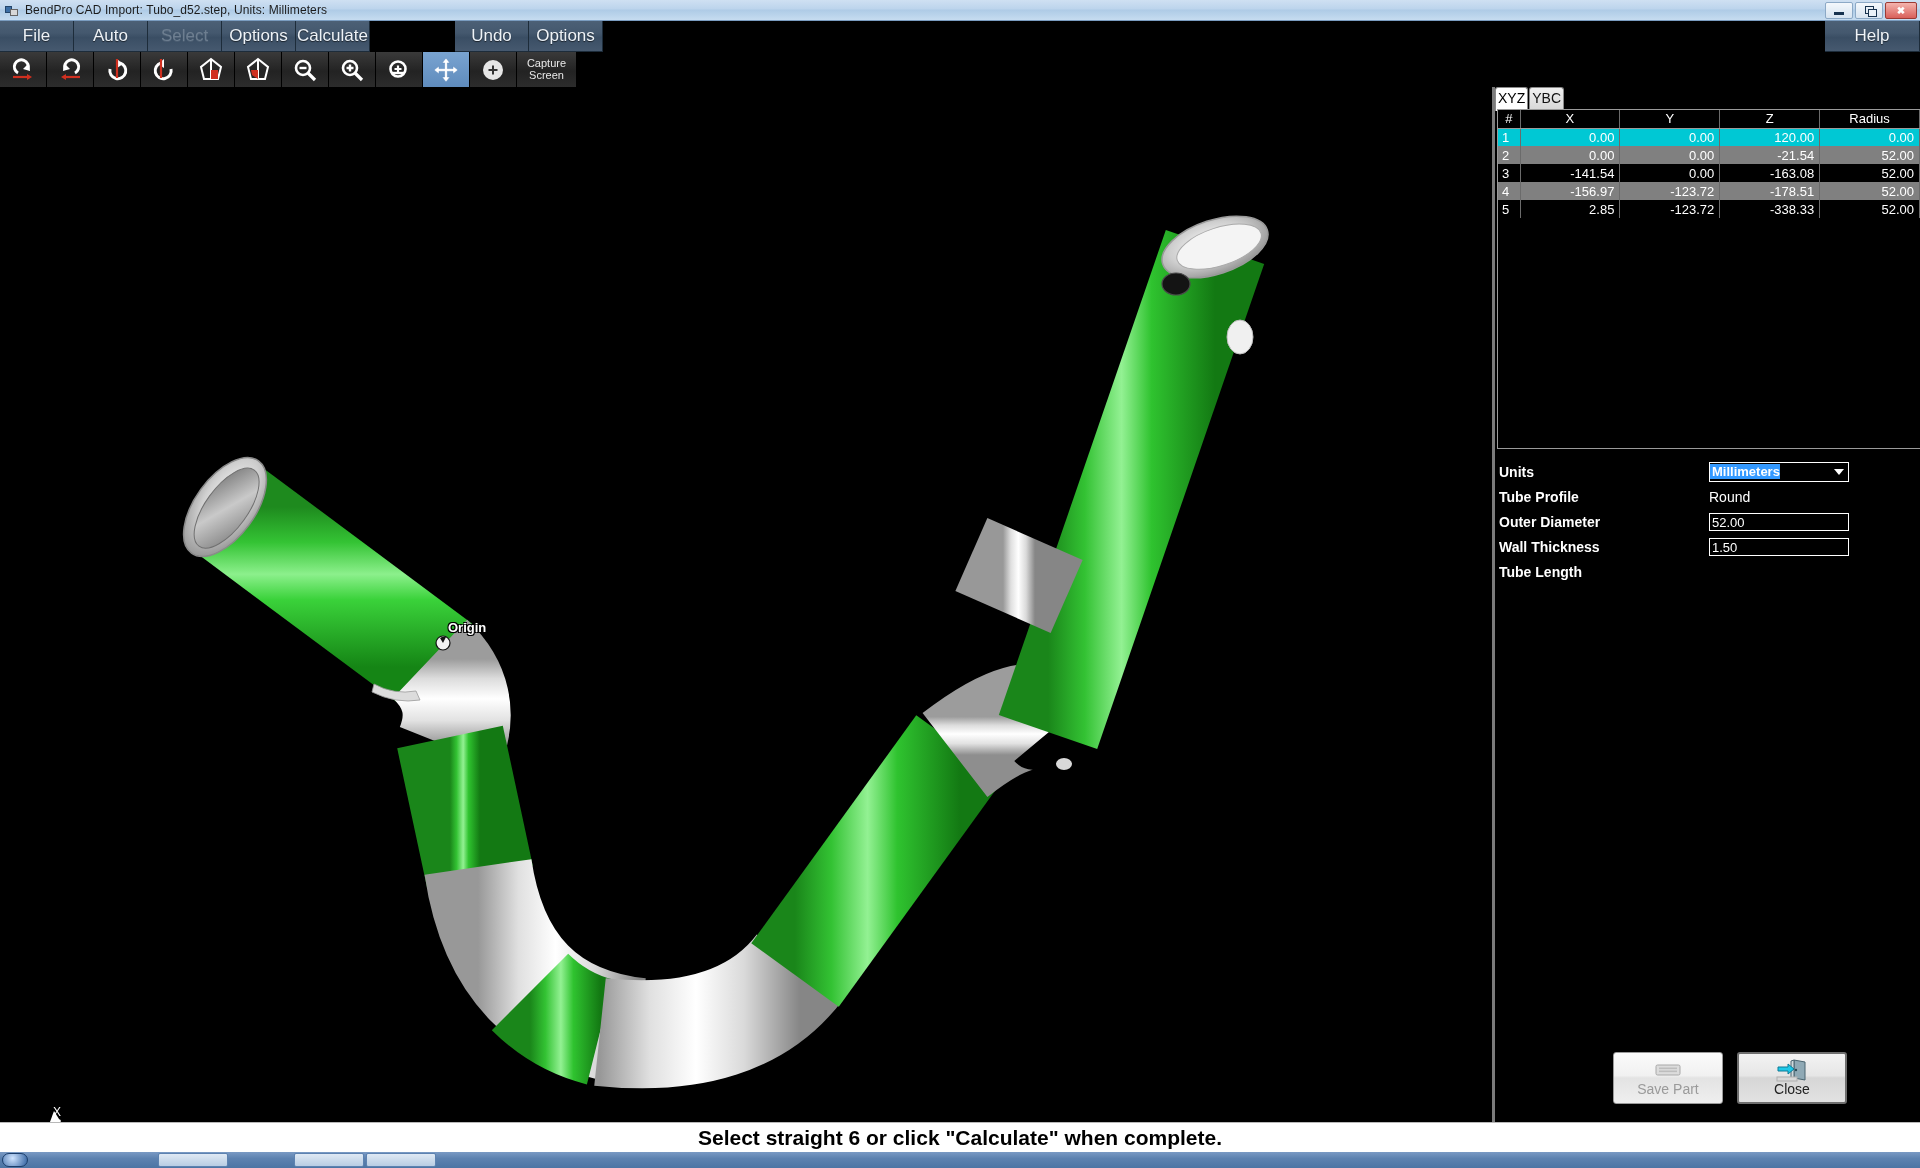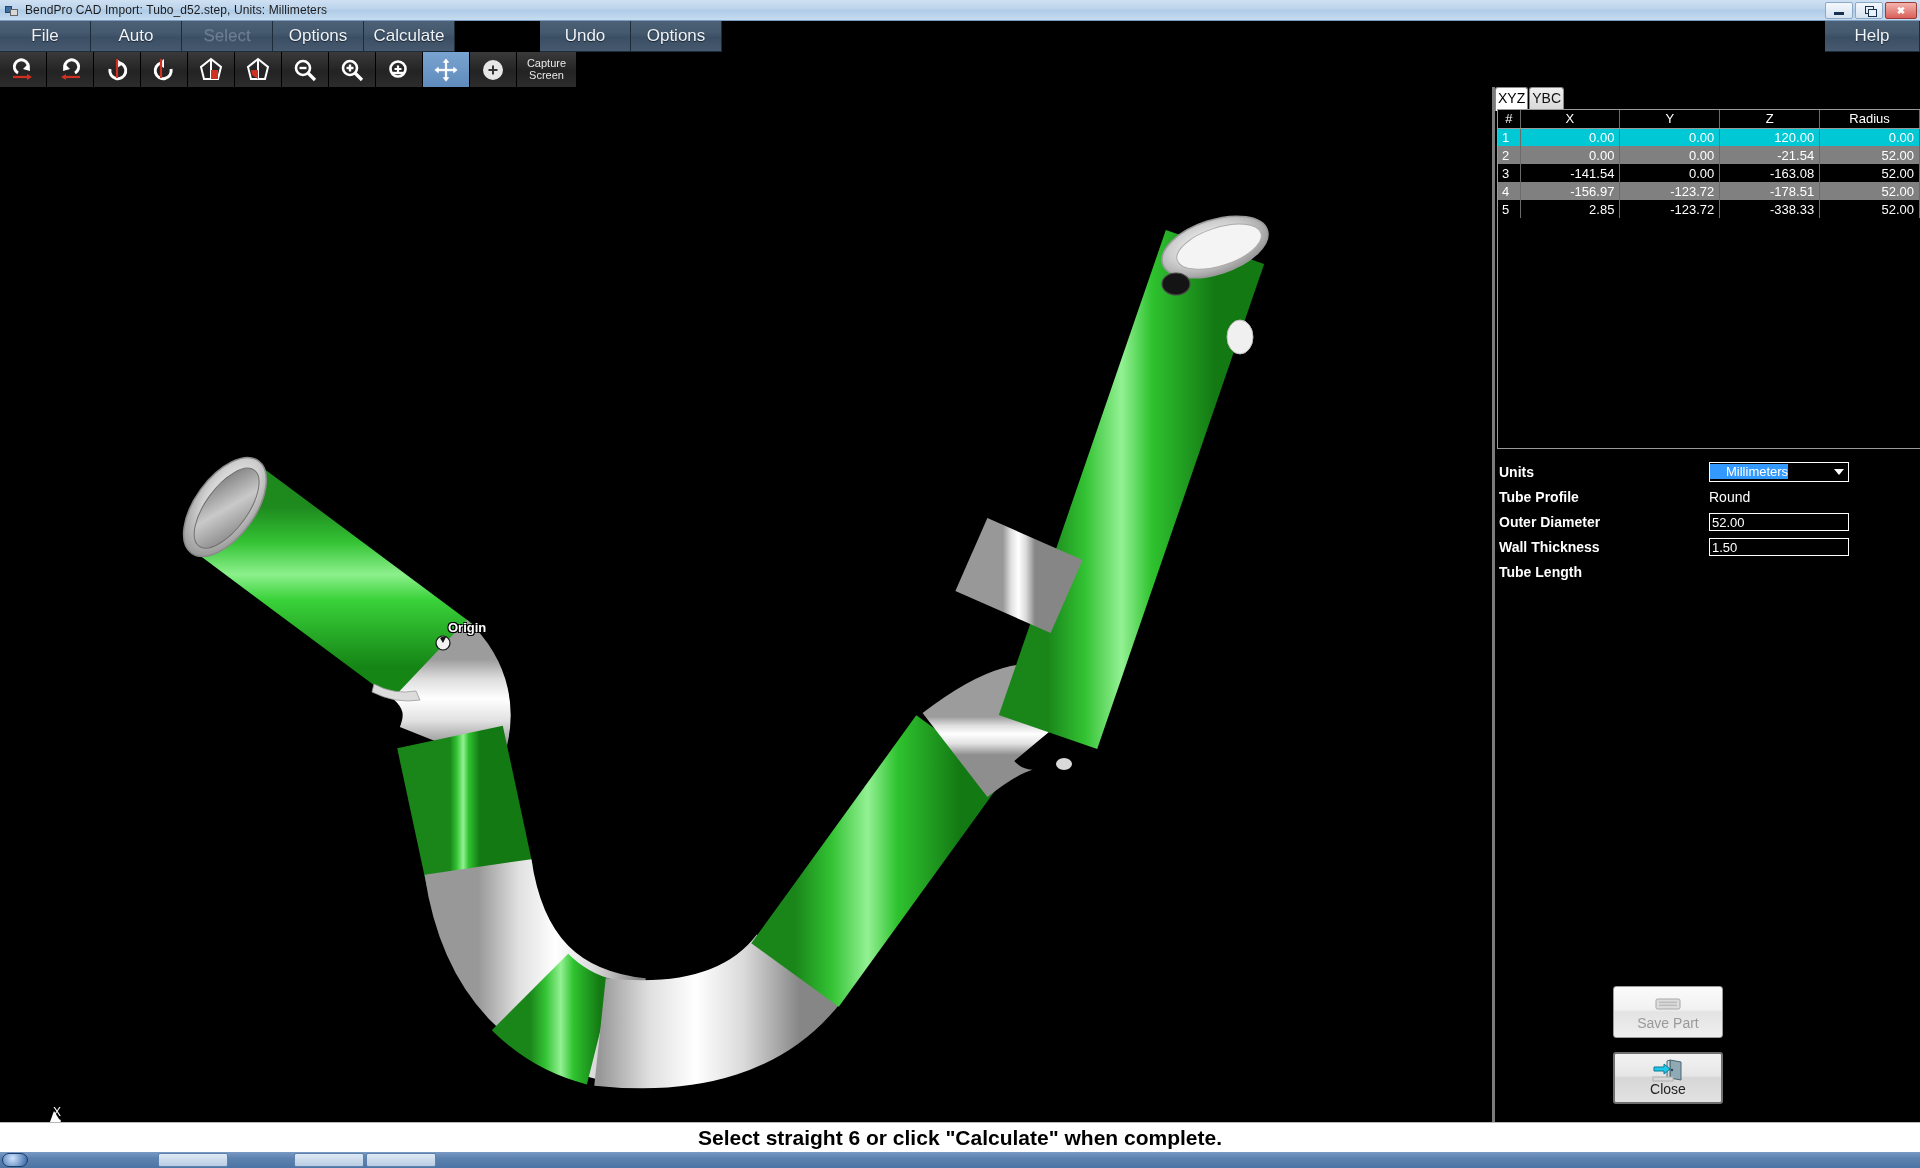--- a/index.html
+++ b/index.html
@@ -42,21 +42,21 @@
   .tbbtn .maxglyph { display:block; width:9px; height:8px; border:1px solid #17324e; position:relative;}
   .tbbtn .maxglyph:after { content:""; position:absolute; left:2px; top:2px; width:7px; height:6px; border:1px solid #17324e; background:#e9f1f8;}
 
   
   .menubar {
     position: absolute; left: 0; top: 21px; width: 1920px; height: 31px;
     background: #000;
     display: flex;
   }
   .menubtn {
-    height: 31px; width: 91px;
+    height: 31px; width: 74px;
     background: linear-gradient(to bottom, #4c6076 0%, #44586e 40%, #3a4e64 55%, #46596f 100%);
     border-right: 1px solid #1d2c3a;
     border-bottom: 1px solid #1d2c3a;
     color: #eef3f8; font-size: 17px;
     display: flex; align-items: center; justify-content: center;
     text-shadow: 0 1px 1px rgba(0,0,0,.6);
   }
   .menubtn.disabled { color: #6d7e90; text-shadow: 0 1px 0 rgba(255,255,255,.08); }
   .menubtn.gap { background: #000; border-right: none; border-bottom: none; width: 85px;}
   .menubtn.help { position:absolute; right: 0; top: 0; width: 95px; }
@@ -136,33 +136,33 @@
   .pinput {
     width: 140px; height: 18px; background: #000; color: #fff;
     border: 1px solid #ffffff; font-size: 13px;
     padding: 0 2px; line-height: 17px;
   }
   .pcombo {
     width: 140px; height: 20px; background: #000; color: #fff;
     border: 1px solid #ffffff; font-size: 13px;
     display: flex; align-items: center; position: relative;
   }
-  .pcombo .val { padding-left: 16px; }
+  .pcombo .val { padding-left: 2px; font-weight: bold; }
   .pcombo .val.hl { background: #3399ff; color: #fff; }
   .pcombo .arrow {
     position: absolute; right: 1px; top: 1px; width: 16px; height: 16px;
     background: #000; display: flex; align-items: center; justify-content: center;
   }
   .pcombo .arrow:after {
     content: ""; border-left: 5px solid transparent; border-right: 5px solid transparent;
     border-top: 6px solid #ffffff;
   }
 
   
-  .btnrow { position: absolute; left: 118px; bottom: 18px; display: flex; gap: 14px; flex-direction: column; }
+  .btnrow { position: absolute; left: 118px; bottom: 18px; display: flex; gap: 14px; }
   .bigbtn {
     width: 110px; height: 52px;
     background: linear-gradient(to bottom, #fbfbfb 0%, #f1f1f1 45%, #e3e3e3 50%, #efefef 100%);
     border: 1px solid #9a9a9a; border-radius: 3px;
     display: flex; flex-direction: column; align-items: center; justify-content: center;
     font-size: 14px; color: #222;
   }
   .bigbtn.disabled { color: #9a9a9a; }
   .bigbtn.focused {
     background: linear-gradient(to bottom, #f3f3f3 0%, #e6e6e6 45%, #d6d6d6 50%, #e2e2e2 100%);

